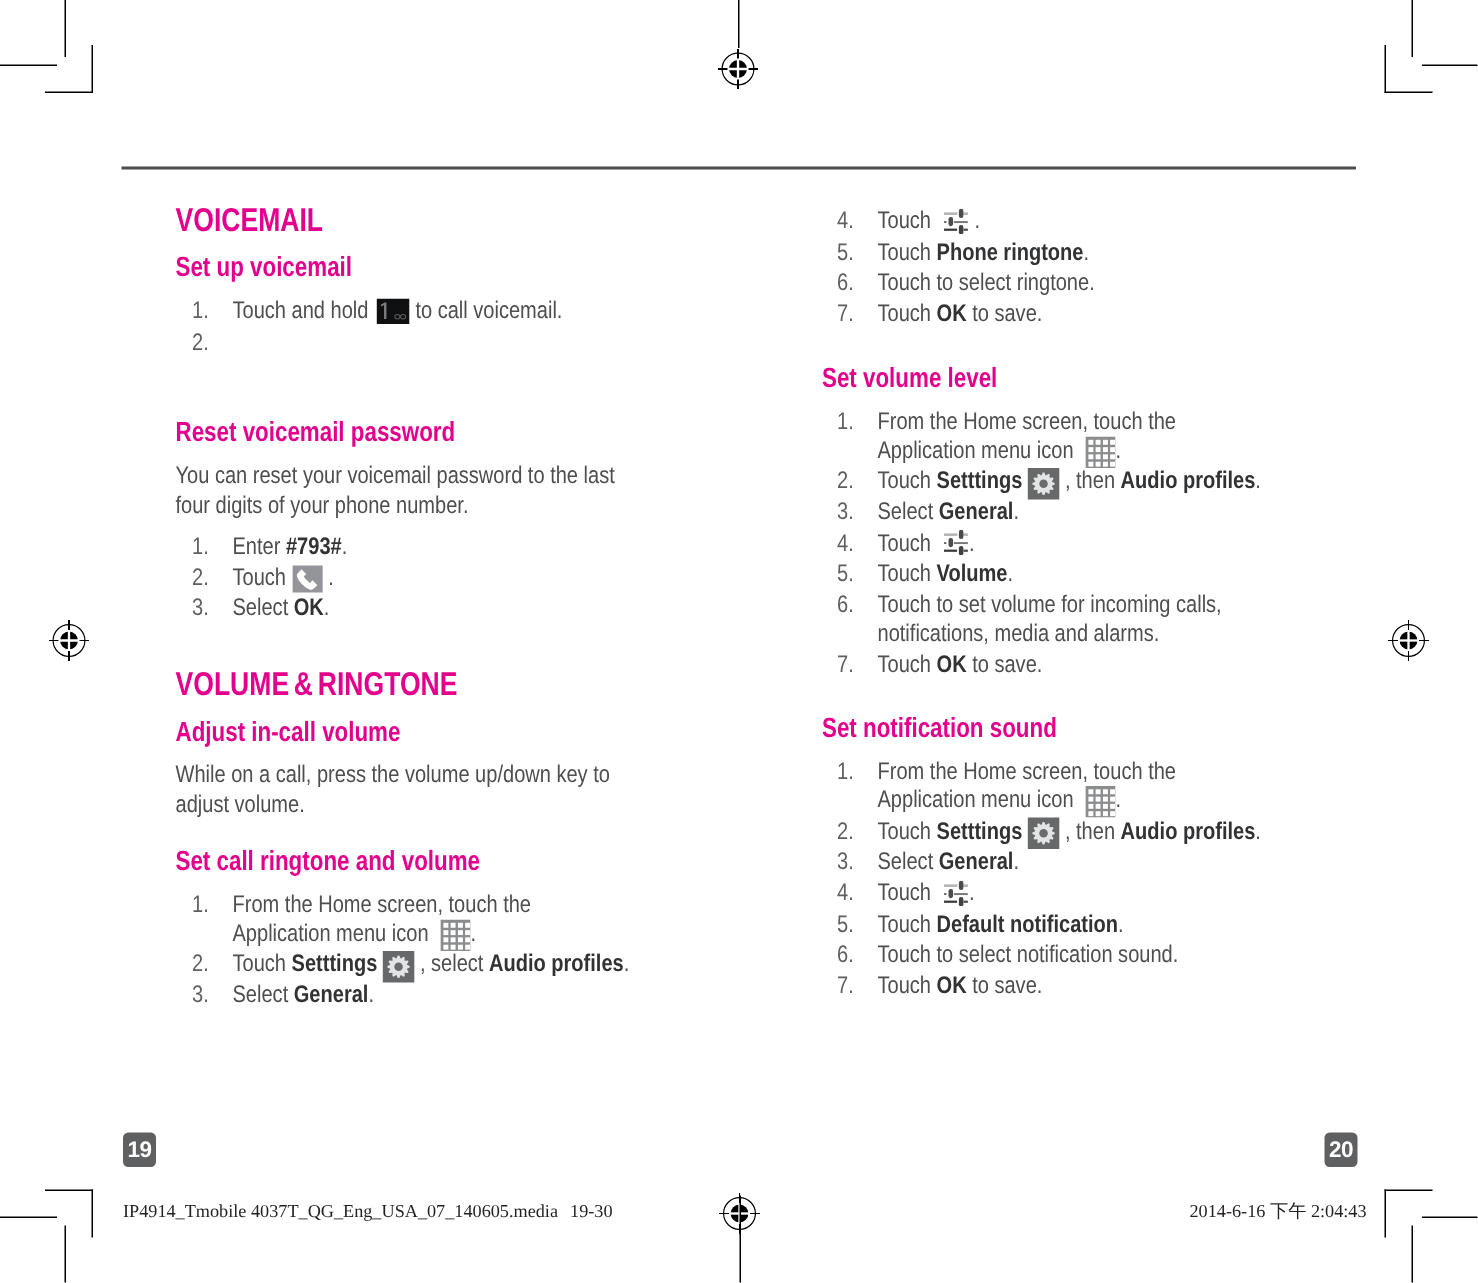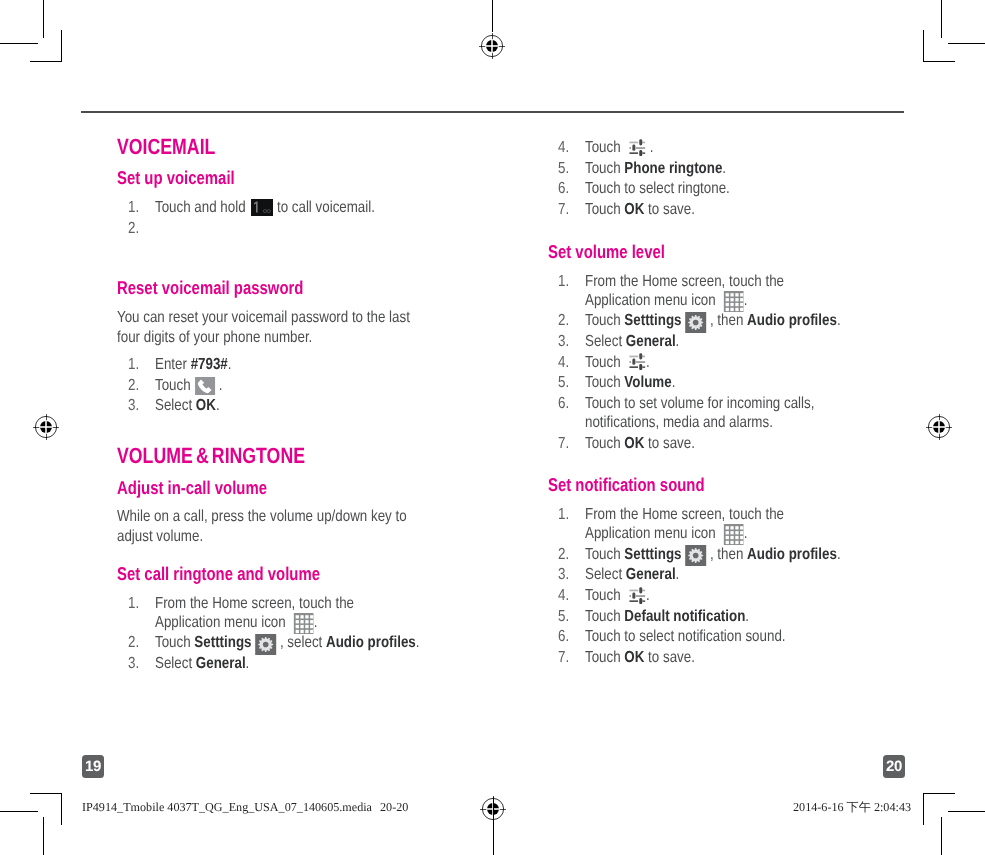--- a/index.html
+++ b/index.html
@@ -325,17 +325,17 @@
      </g>
      <circle cx="15" cy="15" r="10.6" fill="none" stroke="#000" stroke-width="0.8"></circle>
      <circle cx="15" cy="15" r="5.95" fill="#000"></circle>
      <g stroke="#fff" stroke-width="1.55">
        <line x1="15" y1="8.0" x2="15" y2="22.0"></line>
        <line x1="8.0" y1="15" x2="22.0" y2="15"></line>
      </g>
   </svg>
 
   <div class="ftxt" style="left:82px;top:801.3px">
-    <span>IP4914_Tmobile 4037T_QG_Eng_USA_07_140605.media</span><span style="margin-left:8px">20-20</span>
+    <span>IP4914_Tmobile 4037T_QG_Eng_USA_07_140605.media</span><span style="margin-left:8px">19-30</span>
   </div>
   <div class="ftxt" style="left:793px;top:800.5px">2014-6-16   下午 2:04:43</div>
 
 </div>
 
 </body></html>

